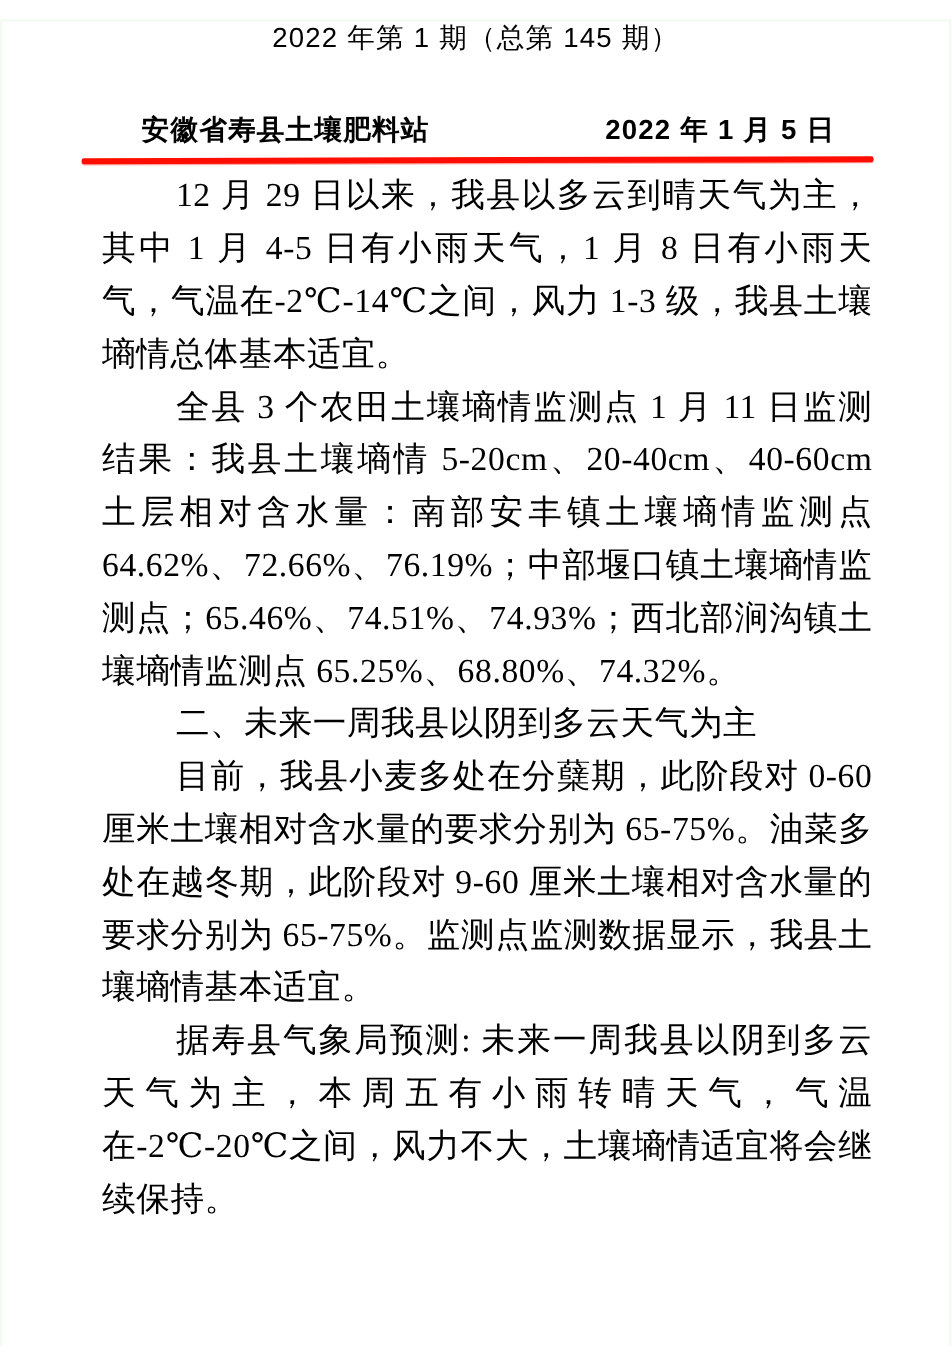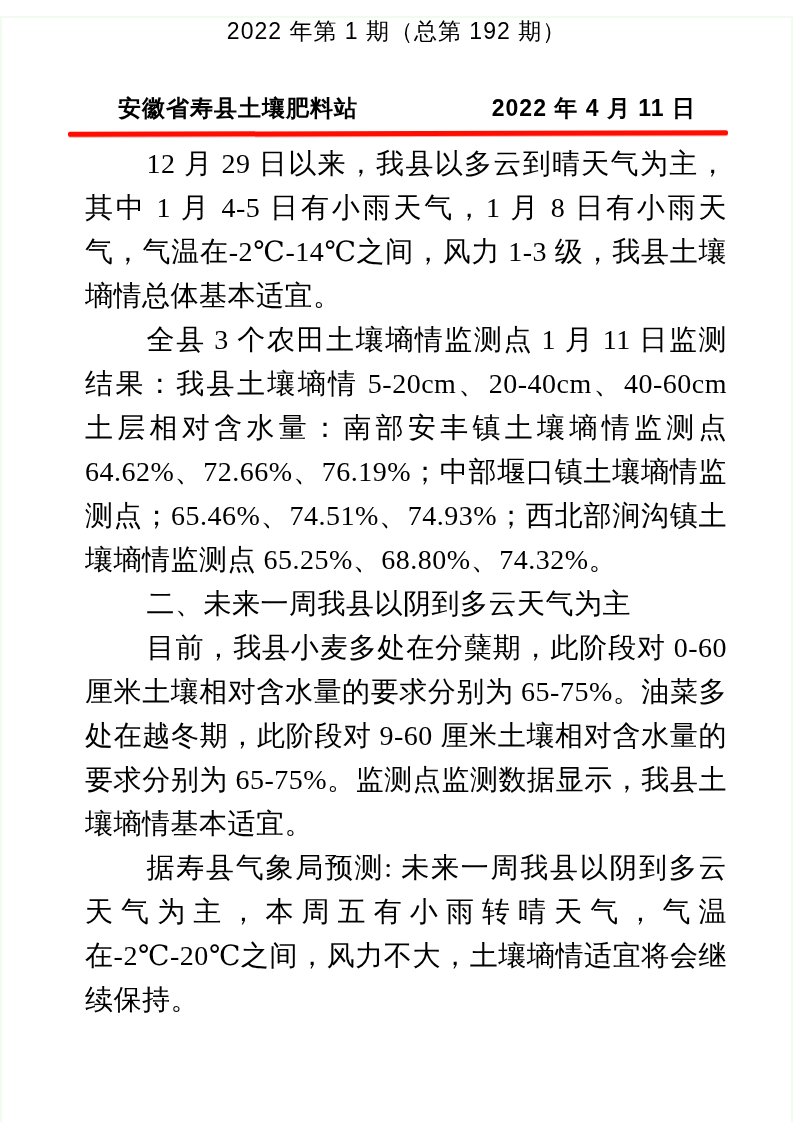--- a/index.html
+++ b/index.html
@@ -67,25 +67,25 @@
     text-indent: 2.2em;
     margin: 0;
   }
 </style>
 </head>
 <body>
 
 <div class="page">
 
 
-  <div class="issue-line">2022 年第 1 期（总第 192 期）</div>
+  <div class="issue-line">2022 年第 1 期（总第 145 期）</div>
 
   <div class="masthead">
     <span>安徽省寿县土壤肥料站</span>
-    <span>2022 年 4 月 11 日</span>
+    <span>2022 年 1 月 5 日</span>
   </div>
 
   <div class="red-rule"></div>
 
   <div class="body-text">
     <p>12 月 29 日以来，我县以多云到晴天气为主，其中 1 月 4-5 日有小雨天气，1 月 8 日有小雨天气，气温在-2℃-14℃之间，风力 1-3 级，我县土壤墒情总体基本适宜。</p>
     <p>全县 3 个农田土壤墒情监测点 1 月 11 日监测结果：我县土壤墒情 5-20cm、20-40cm、40-60cm 土层相对含水量：南部安丰镇土壤墒情监测点 64.62%、72.66%、76.19%；中部堰口镇土壤墒情监测点；65.46%、74.51%、74.93%；西北部涧沟镇土壤墒情监测点 65.25%、68.80%、74.32%。</p>
     <p>二、未来一周我县以阴到多云天气为主</p>
     <p>目前，我县小麦多处在分蘖期，此阶段对 0-60 厘米土壤相对含水量的要求分别为 65-75%。油菜多处在越冬期，此阶段对 9-60 厘米土壤相对含水量的要求分别为 65-75%。监测点监测数据显示，我县土壤墒情基本适宜。</p>
     <p>据寿县气象局预测: 未来一周我县以阴到多云天气为主，本周五有小雨转晴天气，气温在-2℃-20℃之间，风力不大，土壤墒情适宜将会继续保持。</p>

